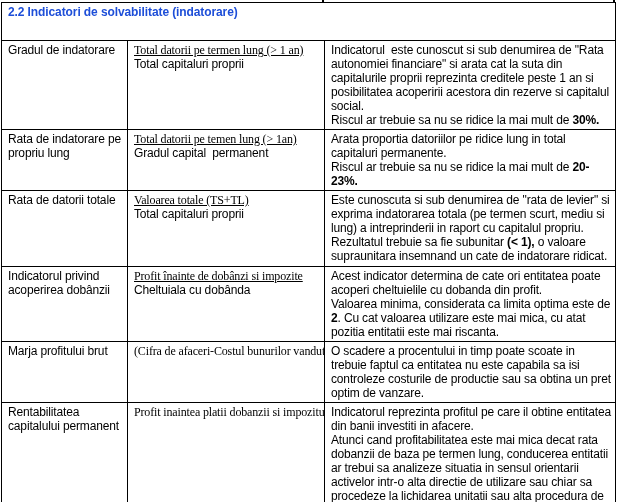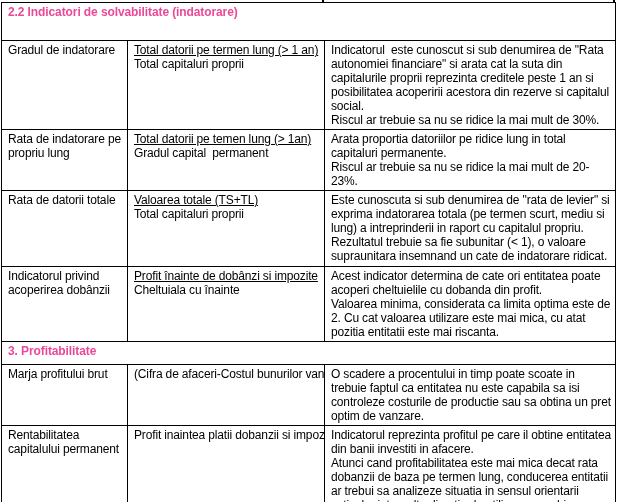--- a/index.html
+++ b/index.html
@@ -38,29 +38,29 @@
   tr.r1{height:79px;}
   tr.r2{height:48px;}
   tr.r3{height:76px;}
   tr.r4{height:72px;}
   tr.r5{height:23px;}
   tr.r6{height:49px;}
   tr.r7{height:111px;}
 
   td.section{
     font-weight:bold;
-    color:#ec4899;
+    color:#1d4ed8;
     padding-left:7px;
     padding-top:2px;
     letter-spacing:-0.1px;
   }
   .rich div{white-space:pre-wrap;}
   .rich .u{text-decoration:underline;}
-  .rich .b{font-weight:normal;}
-  td.formula .rich > div:first-child{white-space:nowrap;}
+  .rich .b{font-weight:bold;}
+  td.formula .rich > div:first-child{white-space:nowrap;font-family:Liberation Serif, serif;}
 </style>
 </head>
 <body>
 
 <div class="page">
 
   <div class="top-strip">
     <div class="stub stub-mid"></div>
     <div class="stub stub-right"></div>
   </div>
@@ -123,34 +123,31 @@
               <div><span>Rezultatul trebuie sa fie subunitar </span><span class="b">(&lt; 1),</span><span> o valoare supraunitara insemnand un cate de indatorare ridicat.</span></div>
             </div>
       </td>
     </tr>
 
     <tr class="r4">
       <td>Indicatorul privind acoperirea dobânzii</td>
       <td class="formula">
         <div class="rich">
               <div><span class="u">Profit înainte de  dobânzi si impozite</span></div>
-              <div><span>Cheltuiala cu înainte</span></div>
+              <div><span>Cheltuiala cu dobânda</span></div>
             </div>
       </td>
       <td>
         <div class="rich">
               <div><span>Acest indicator determina de cate ori entitatea poate acoperi cheltuielile cu dobanda din profit.</span></div>
               <div><span>Valoarea minima, considerata ca limita optima este de </span><span class="b">2</span><span>. Cu cat valoarea utilizare este mai mica, cu atat pozitia entitatii este mai riscanta.</span></div>
             </div>
       </td>
     </tr>
 
-    <tr class="r5">
-      <td class="section" colspan="3">3.  Profitabilitate</td>
-    </tr>
 
     <tr class="r6">
       <td>Marja profitului brut</td>
       <td class="formula">
         <div class="rich">
               <div><span>(Cifra de afaceri-Costul bunurilor vandute) / Cifra de afaceri</span></div>
             </div>
       </td>
       <td>
         <div class="rich">

